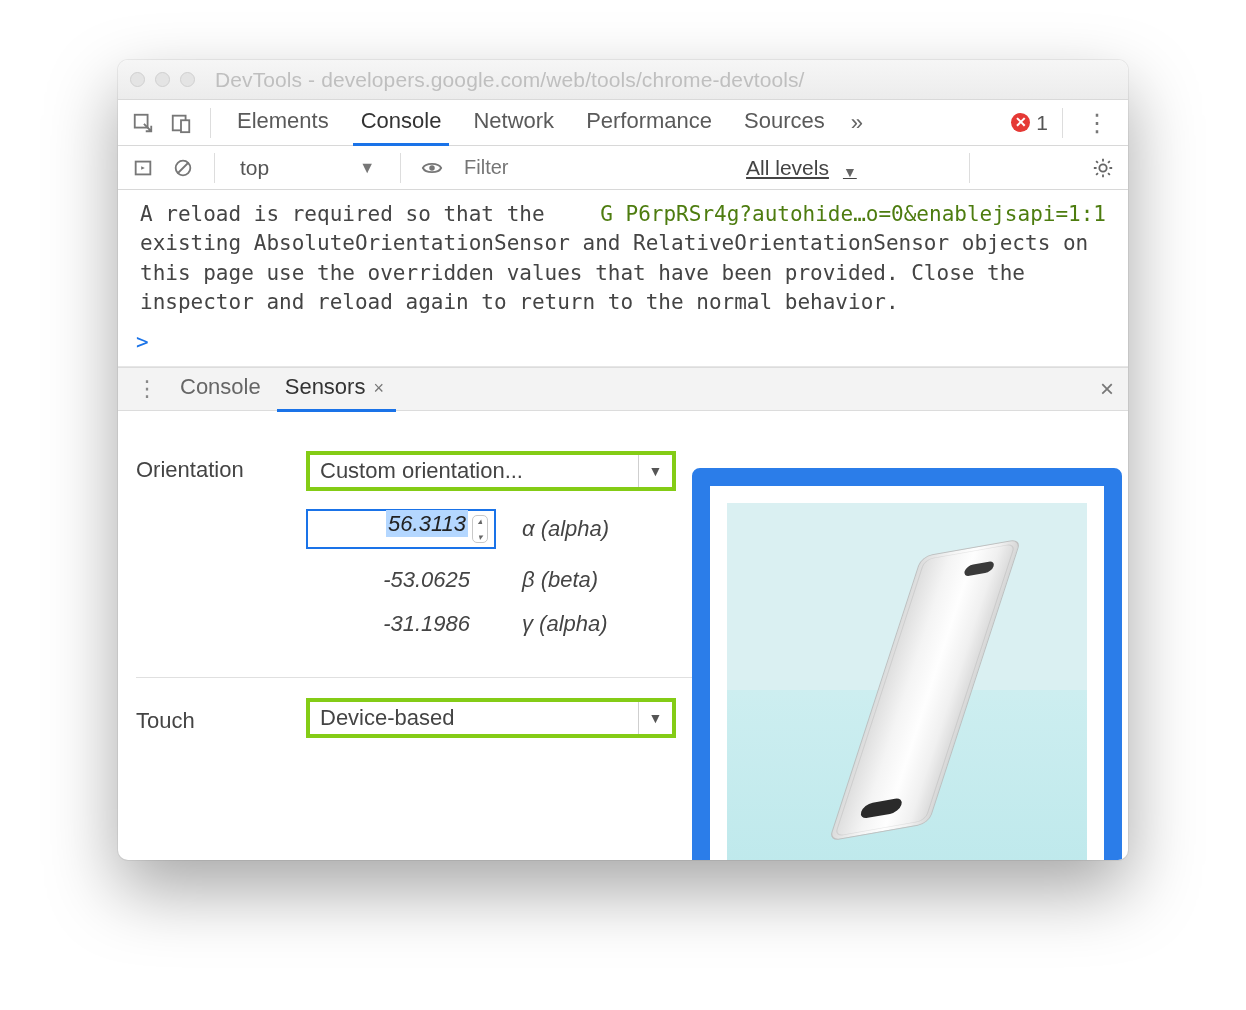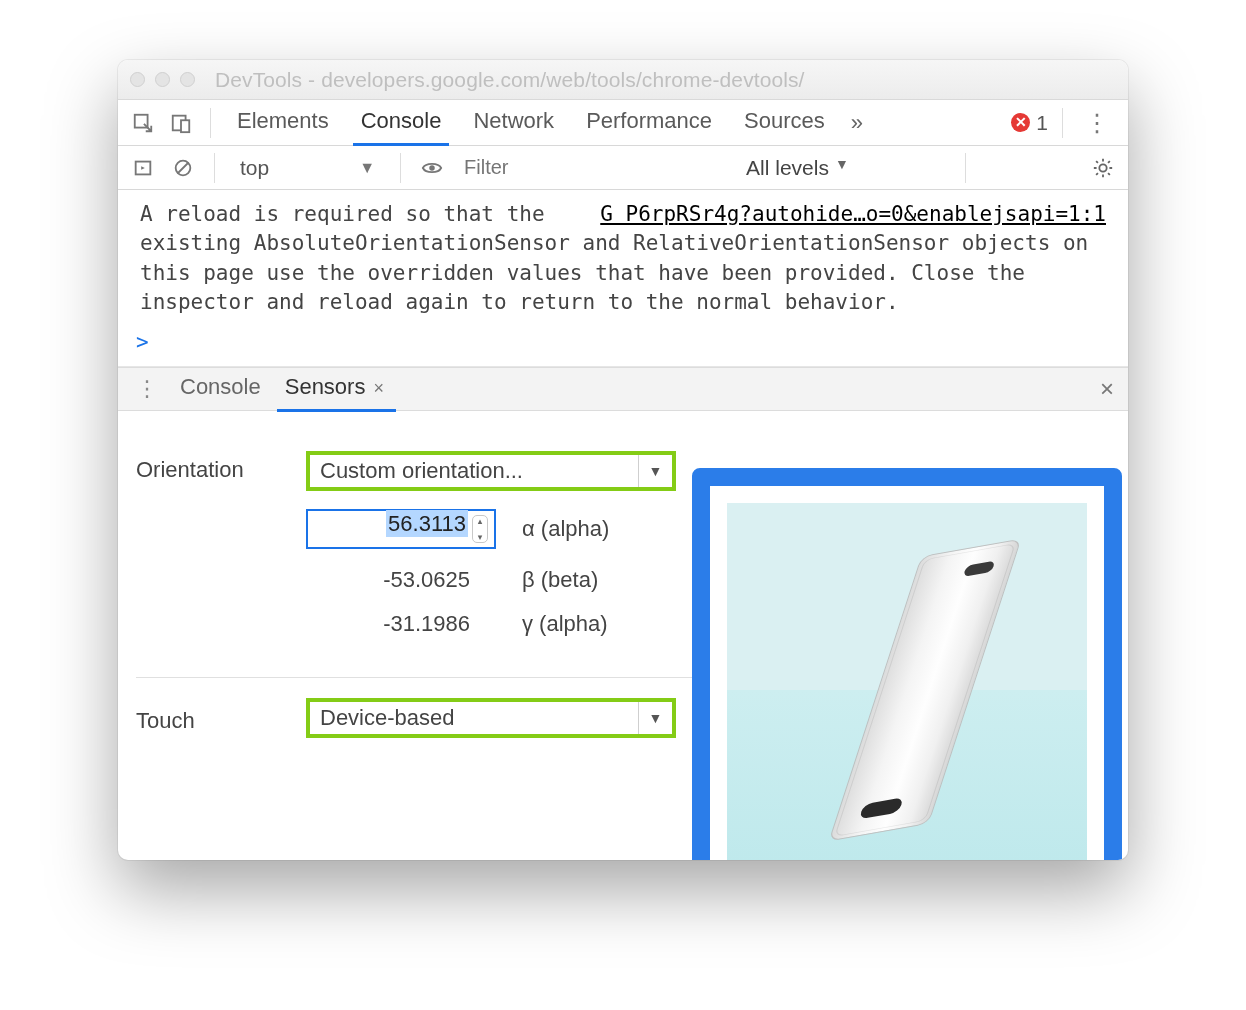--- a/index.html
+++ b/index.html
@@ -23,44 +23,44 @@
   .more-chevron { font-size: 22px; color: #666; padding: 0 6px; }
   .err-badge { display:flex; align-items:center; gap:6px; font-size:21px; color:#555; }
   .err-dot { width:19px; height:19px; border-radius:50%; background:#e53935; color:#fff; font-size:14px; display:flex; align-items:center; justify-content:center; font-weight:700; line-height:19px; }
   .kebab { font-size:24px; color:#777; padding:0 8px; letter-spacing:1px; }
   
   .console-bar { height: 44px; border-bottom: 1px solid #d8d8d8; display:flex; align-items:center; padding: 0 10px; gap: 10px; font-size: 21px; color:#555; }
   .ctx-select { display:flex; align-items:center; gap:90px; border:1px solid transparent; padding: 4px 8px; color:#555; }
   .ctx-select .caret { color:#777; font-size:16px; }
   .eye { color:#777; }
   .filter-input { flex: 0 0 250px; height: 30px; border: none; background: #fff; border:1px solid #fff; font-size: 20px; color:#15803d; padding: 0 6px; outline:none; }
-  .levels { display:flex; align-items:flex-start; gap:6px; color:#444; }
+  .levels { display:flex; align-items:flex-end; gap:14px; color:#444;text-decoration:underline; }
   .gear { margin-left:auto; color:#666; }
   
   .console-body { padding: 10px 22px 6px; font-family: Menlo, Consolas, monospace; font-size: 21px; line-height: 1.4; color:#444; max-height: 150px; overflow:hidden; }
   .msg { display: block; }
-  .msg a { text-decoration: underline; color: #000000; }
+  .msg a { color: #4d7c0f; }
   .float-right { float: right; }
   .prompt-row { padding: 6px 18px 12px; color:#1a73e8; font-family: Menlo, Consolas, monospace; font-size: 21px; border-bottom: 1px solid #e6e6e6; }
   
   .drawer-tabs { height: 44px; background:#f3f3f3; border-top:1px solid #dcdcdc; border-bottom:1px solid #dcdcdc; display:flex; align-items:center; padding: 0 10px; font-size:22px; color:#666; gap:4px; }
   .drawer-kebab { color:#888; font-size:22px; padding:0 8px; }
   .drawer-tab { padding: 8px 10px 11px; position:relative; color:#666; }
   .drawer-tab.active { color:#333; }
   .drawer-tab.active::after { content:""; position:absolute; left:2px; right:2px; bottom:-1px; height:3px; background:#1a73e8; }
   .drawer-close-x { font-size:18px; color:#777; padding:0 4px 0 2px; }
   .drawer-right-x { margin-left:auto; font-size:24px; color:#777; padding:0 4px; }
   
   .sensors { padding: 40px 18px 0 18px; position: relative; }
   .row { display:flex; align-items: flex-start; gap: 30px; }
   .lab { width: 140px; font-size: 22px; color:#444; padding-top: 6px; }
   .controls { display:flex; flex-direction:column; gap: 18px; }
   .select-box { width: 370px; height: 40px; border:4px solid #84cc16; background:#fff; display:flex; align-items:center; padding: 0 10px; font-size:22px; color:#444; position:relative; }
   .select-caret { position:absolute; right:0; top:0; width:34px; height:100%; border-left:1px solid #cfcfcf; display:flex; align-items:center; justify-content:center; color:#555; font-size:14px;}
-  .num-line { display:flex; align-items:center; gap: 26px; font-size:22px; color:#444; }
+  .num-line { display:flex; align-items:center; gap: 26px; font-size:22px; color:#444;font-style:italic; }
   .num-input { width: 190px; height: 40px; border: 2px solid #1a73e8; text-align: right; padding-right: 26px; font-size:22px; color:#222; position:relative; background:#fff; }
   .num-input .sel { background:#b4d7ff; padding: 1px 2px; }
   .stepper { position:absolute; right:6px; top:4px; bottom:4px; width:16px; border:1px solid #c8c8c8; border-radius:5px; display:flex; flex-direction:column; justify-content:space-between; align-items:center; font-size:9px; color:#666; }
   .num-static { width: 190px; text-align:right; padding-right: 26px; font-size:22px; color:#444; }
   .reset-btn { width: 100px; height: 38px; border:1px solid #bdbdbd; background:#fff; font-size:21px; color:#333; margin-top: 14px; margin-left: 0; }
   .reset-wrap { padding-left: 44px; }
   
   .preview-frame { position:absolute; top: 110px; right: 6px; width: 430px; height: 430px; background:#fff; border: 18px solid #2b7de9; border-radius: 8px; display:flex; align-items:center; justify-content:center; }
   .preview-inner { width: 360px; height: 360px; position:relative; overflow:hidden; }
   .sky { position:absolute; inset:0; background:#daf0f2; }

